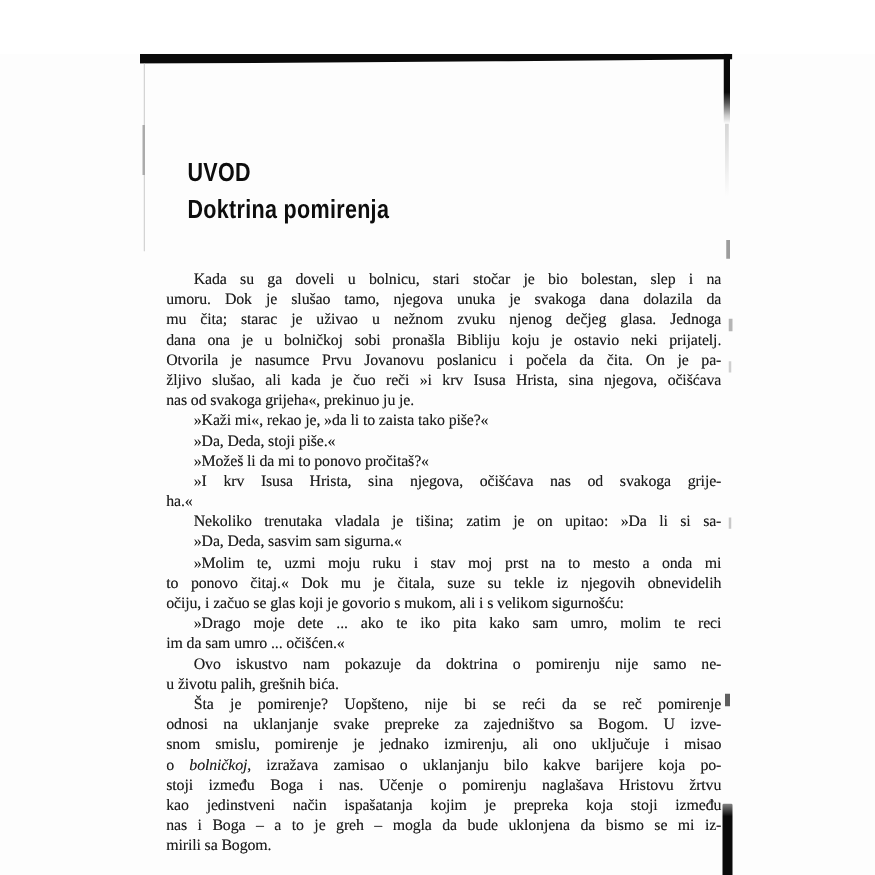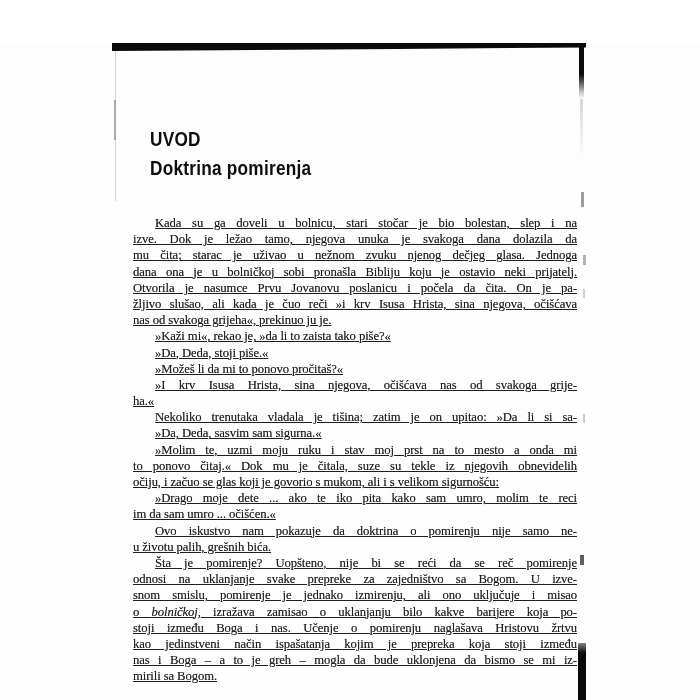--- a/index.html
+++ b/index.html
@@ -35,21 +35,21 @@
   .body-text {
     position: absolute;
     left: 133px;
     top: 172px;
     width: 444px;
     font-size: 12.7px;
     letter-spacing: -0.1px;
     color: var(--ink, #1e1e1e);
     text-shadow: 0 0 0.4px rgba(30,30,30,0.55);
   }
-  .para { margin: 0; text-decoration: underline; }
+  .para { margin: 0; }
   .line {
     height: 16.2px;
     line-height: 16.2px;
     text-align: justify;
     text-align-last: justify;
     white-space: nowrap;
   }
   .line.last { text-align-last: left; }
   .line.first { text-indent: 22px; }
   .line i { font-style: italic; }
@@ -101,21 +101,21 @@
 <div class="scan">
 
   <div class="title-block">
     <div>UVOD</div>
     <div>Doktrina pomirenja</div>
   </div>
 
   <div class="body-text">
       <div class="para">
         <div class="line first"><span>Kada su ga doveli u bolnicu, stari stočar je bio bolestan, slep i na</span></div>
-        <div class="line"><span>izve. Dok je ležao tamo, njegova unuka je svakoga dana dolazila da</span></div>
+        <div class="line"><span>umoru. Dok je slušao tamo, njegova unuka je svakoga dana dolazila da</span></div>
         <div class="line"><span>mu čita; starac je uživao u nežnom zvuku njenog dečjeg glasa. Jednoga</span></div>
         <div class="line"><span>dana ona je u bolničkoj sobi pronašla Bibliju koju je ostavio neki prijatelj.</span></div>
         <div class="line"><span>Otvorila je nasumce Prvu Jovanovu poslanicu i počela da čita. On je pa-</span></div>
         <div class="line"><span>žljivo slušao, ali kada je čuo reči »i krv Isusa Hrista, sina njegova, očišćava</span></div>
         <div class="line last"><span>nas od svakoga grijeha«, prekinuo ju je.</span></div>
       </div>
       <div class="para">
         <div class="line first last"><span>»Kaži mi«, rekao je, »da li to zaista tako piše?«</span></div>
       </div>
       <div class="para">

